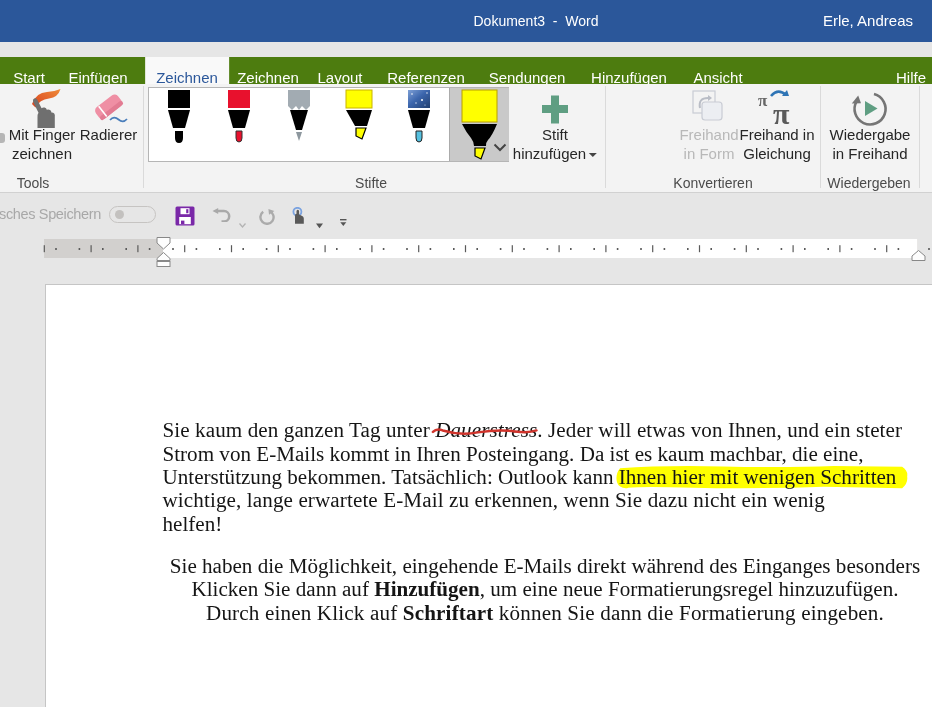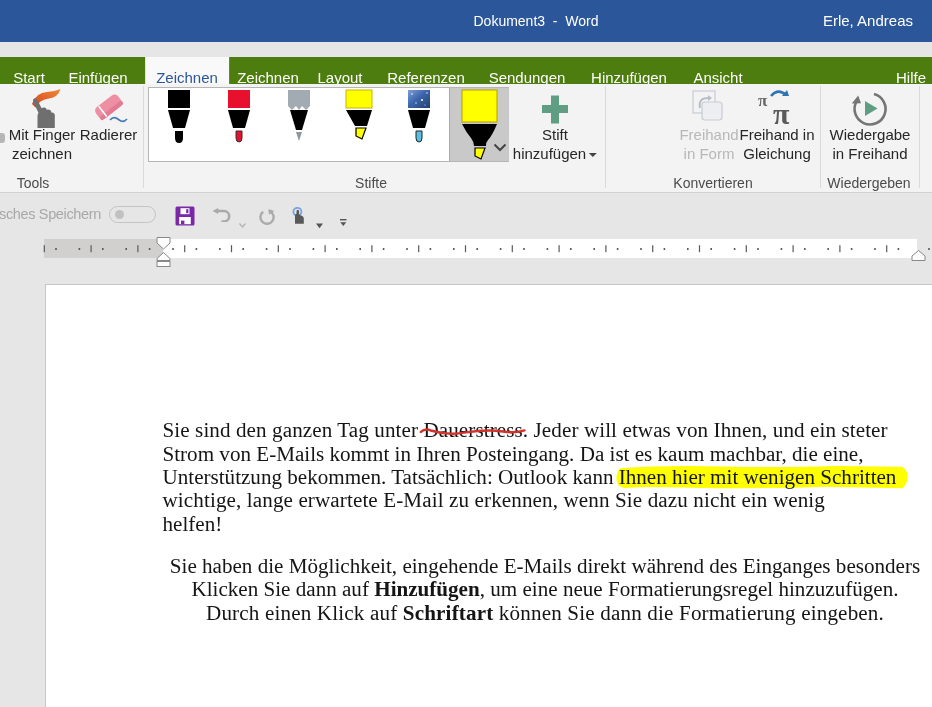--- a/index.html
+++ b/index.html
@@ -79,21 +79,21 @@
   }
   .tl { height:23.4px; line-height:23.4px; white-space:pre; }
   .tl b, .tl .b { font-weight:bold; }
   #para1 { top:419.2px; }
   #para1 .tl:nth-child(1) { letter-spacing:0.09px; }
   #para1 .tl:nth-child(4) { letter-spacing:0.11px; }
   #para2 .tl:nth-child(3) { letter-spacing:0.16px; }
   #para2 { top:555.0px;text-align:center; }
   .hl-span { position:relative; z-index:0; }
   .hl-span > svg.inkhl { position:absolute; left:-6px; top:-2px; z-index:-1; }
-  .strike-span { position:relative; }
+  .strike-span { position:relative;font-style:italic; }
   .strike-span > svg.inkstrike { position:absolute; left:-4px; top:0; pointer-events:none; }
 </style>
 </head>
 <body>
 
 <div id="app">
 
   <div class="titlebar">
     <div class="title">Dokument3  -  Word</div>
     <div class="user">Erle, Andreas</div>
@@ -386,21 +386,21 @@
       </g>
       <g>
         <path d="M912 24.5 L912 20 L918.5 14.5 L925 20 L925 24.5 Z" fill="#fdfdfd" stroke="#888" stroke-width="1"></path>
       </g>
     </svg>
   </div>
 
   <div class="page"></div>
 
   <div class="doctext" id="para1">
-    <div class="tl"><span>Sie sind den ganzen Tag unter </span><span class="strike-span">Dauerstress<svg class="inkstrike" width="107.40625" height="23" preserveAspectRatio="none" viewBox="0 0 110 24">
+    <div class="tl"><span>Sie kaum den ganzen Tag unter </span><span class="strike-span">Dauerstress<svg class="inkstrike" width="107.40625" height="23" preserveAspectRatio="none" viewBox="0 0 110 24">
             <path d="M2 14.5 Q6 10.5 12 13 Q30 18.5 48 15 Q70 11.5 86 14 Q100 16 108 13" fill="none" stroke="#d0342c" stroke-width="2.6" stroke-linecap="round"></path>
           </svg></span><span>. Jeder will etwas von Ihnen, und ein steter</span></div>
     <div class="tl"><span>Strom von E-Mails kommt in Ihren Posteingang. Da ist es kaum machbar, die eine,</span></div>
     <div class="tl"><span>Unterstützung bekommen. Tatsächlich: Outlook kann </span><span class="hl-span"><svg class="inkhl" width="301.1875" height="29" preserveAspectRatio="none" viewBox="0 0 300 30">
             <path d="M7 5.5 Q50 2 110 3.5 T220 3 L288 4 Q294 8 293 14 Q294 21 288 26 L210 24.5 Q140 27 80 25.5 T14 26 Q6 26.5 4 20 Q2 12 7 5.5 Z" fill="#ffff00"></path>
           </svg>Ihnen hier mit wenigen Schritten</span></div>
     <div class="tl"><span>wichtige, lange erwartete E-Mail zu erkennen, wenn Sie dazu nicht ein wenig</span></div>
     <div class="tl"><span>helfen!</span></div>
   </div>
   <div class="doctext" id="para2">

